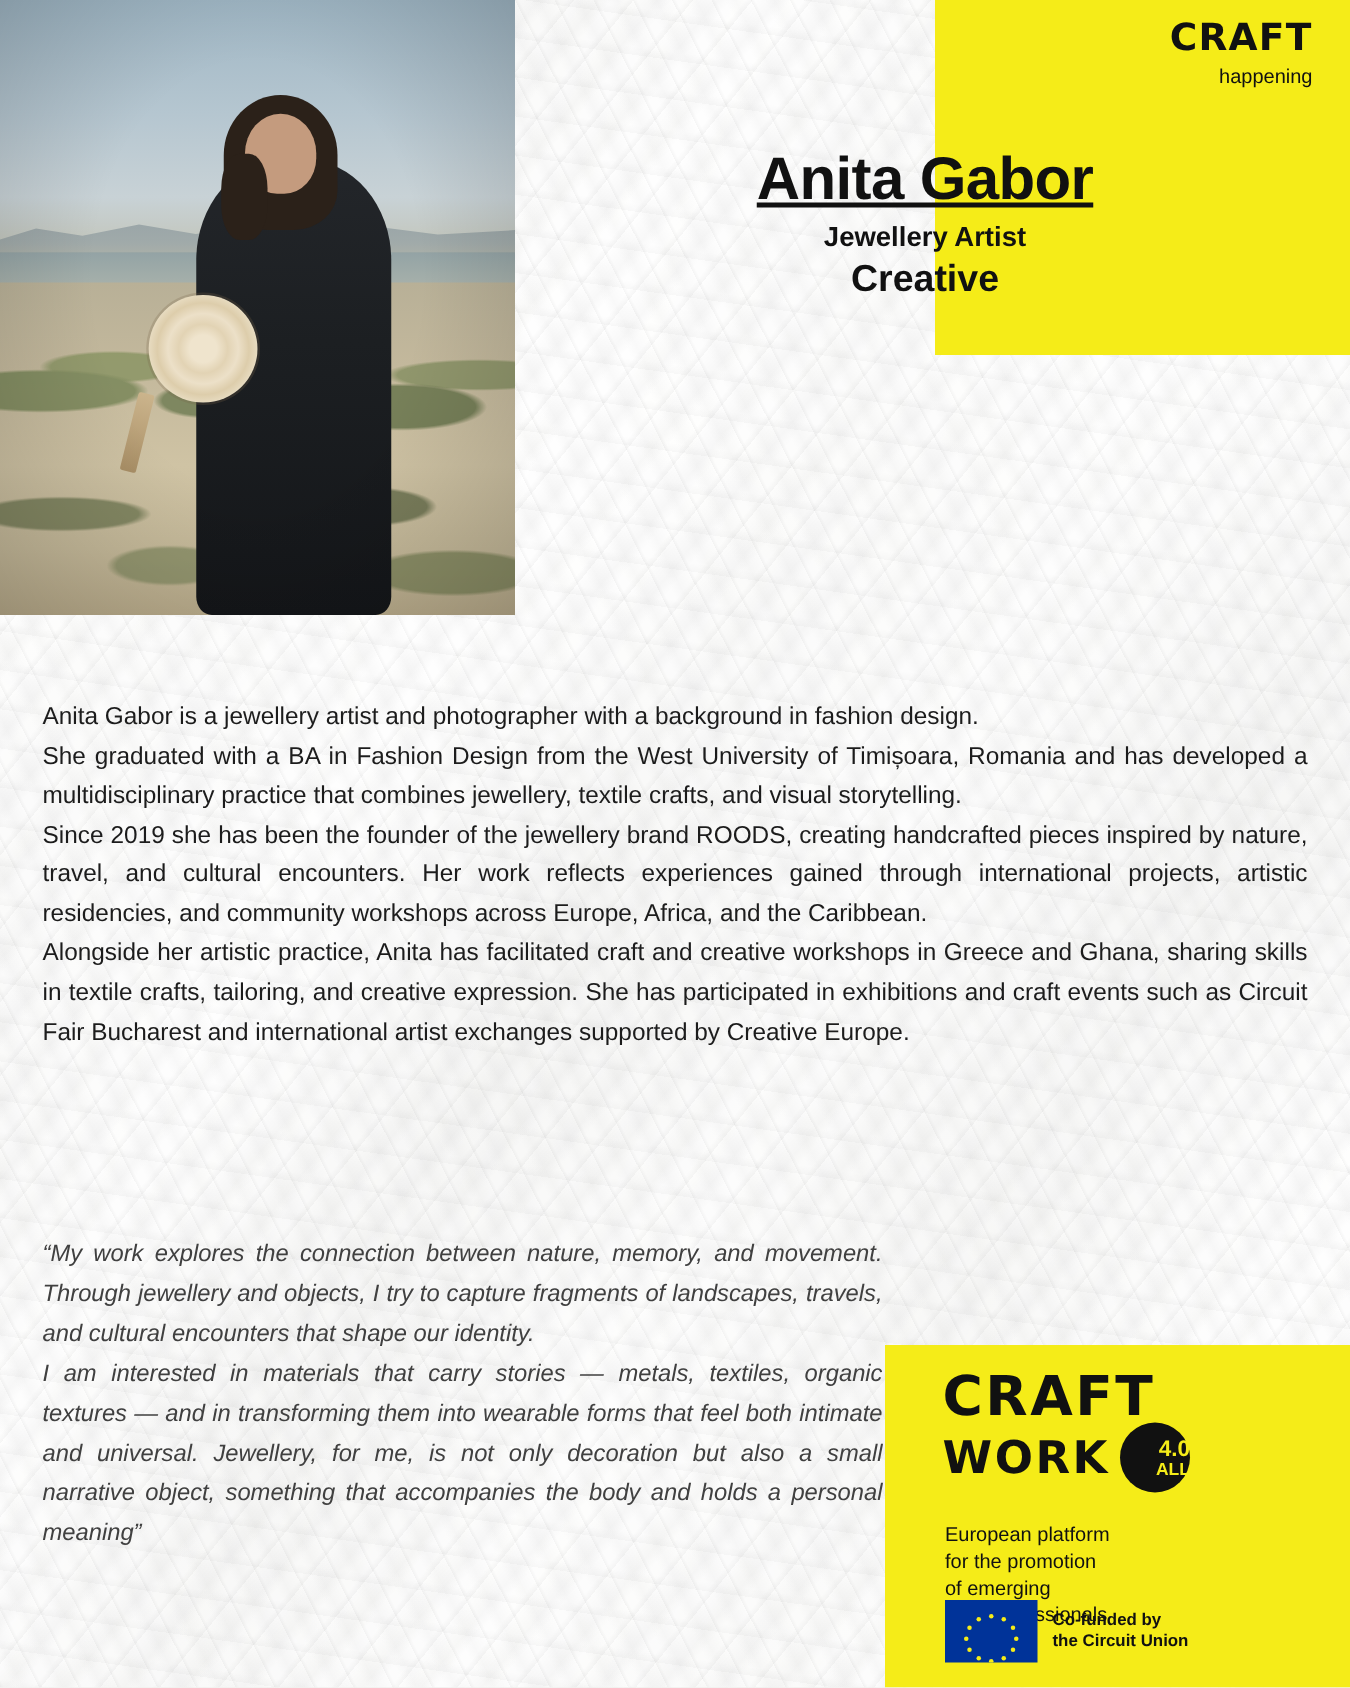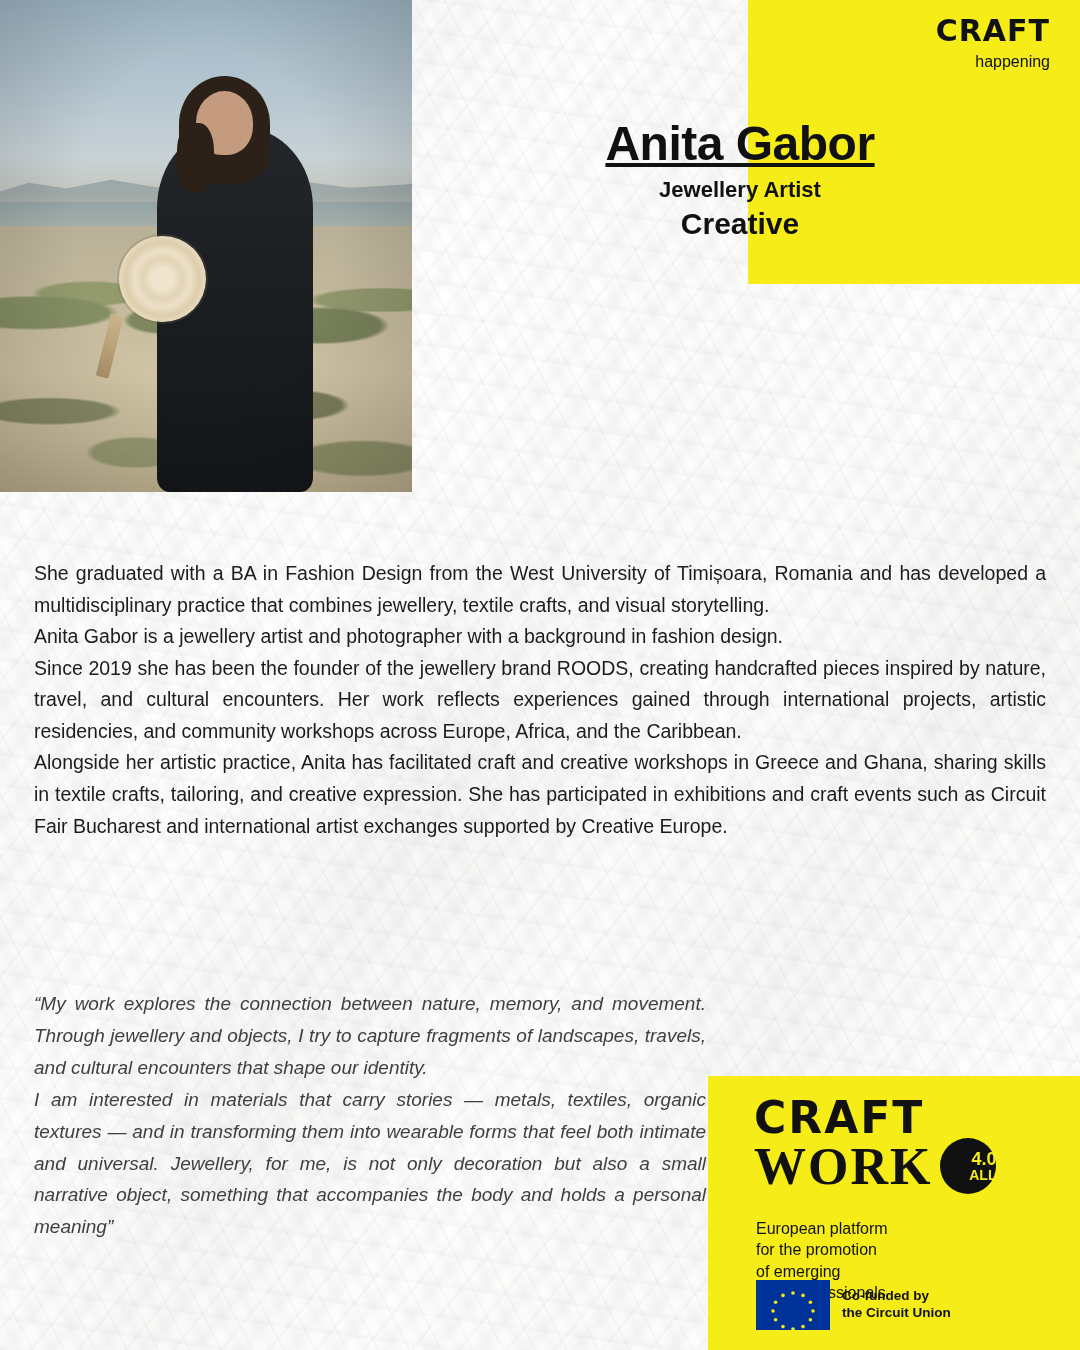--- a/index.html
+++ b/index.html
@@ -243,21 +243,21 @@
   }
   .cw-word {
     font-family: "DejaVu Sans", sans-serif;
     font-weight: 800;
     color: #111;
     letter-spacing: 2px;
     line-height: 0.92;
   }
   .cw-craft { font-size: 44px; }
   .cw-row { display: flex; align-items: center; gap: 8px; }
-  .cw-work { font-size: 52px; font-family: Liberation Serif, serif; }
+  .cw-work { font-size: 36px; }
   .cw-badge {
     width: 56px; height: 56px;
     border-radius: 50%;
     background: #111;
     color: #f5ec18;
     display: flex;
     flex-direction: column;
     align-items: flex-end;
     justify-content: center;
     line-height: 1;
@@ -326,22 +326,22 @@
   <div class="ph-vig"></div>
 </div>
 
 <div class="title-block">
   <div class="artist-name">Anita Gabor</div>
   <div class="artist-role">Jewellery Artist</div>
   <div class="artist-country">Creative</div>
 </div>
 
 <div class="bio">
+  <p>Anita Gabor is a jewellery artist and photographer with a background in fashion design.</p>
   <p>She graduated with a BA in Fashion Design from the West University of Timișoara, Romania and has developed a multidisciplinary practice that combines jewellery, textile crafts, and visual storytelling.</p>
-  <p>Anita Gabor is a jewellery artist and photographer with a background in fashion design.</p>
   <p>Since 2019 she has been the founder of the jewellery brand ROODS, creating handcrafted pieces inspired by nature, travel, and cultural encounters. Her work reflects experiences gained through international projects, artistic residencies, and community workshops across Europe, Africa, and the Caribbean.</p>
   <p>Alongside her artistic practice, Anita has facilitated craft and creative workshops in Greece and Ghana, sharing skills in textile crafts, tailoring, and creative expression. She has participated in exhibitions and craft events such as Circuit Fair Bucharest and international artist exchanges supported by Creative Europe.</p>
 </div>
 
 <div class="quote">
   <p>“My work explores the connection between nature, memory, and movement. Through jewellery and objects, I try to capture fragments of landscapes, travels, and cultural encounters that shape our identity.</p>
   <p>I am interested in materials that carry stories — metals, textiles, organic textures — and in transforming them into wearable forms that feel both intimate and universal. Jewellery, for me, is not only decoration but also a small narrative object, something that accompanies the body and holds a personal meaning”</p>
 </div>
 
 <div class="footer-band">

